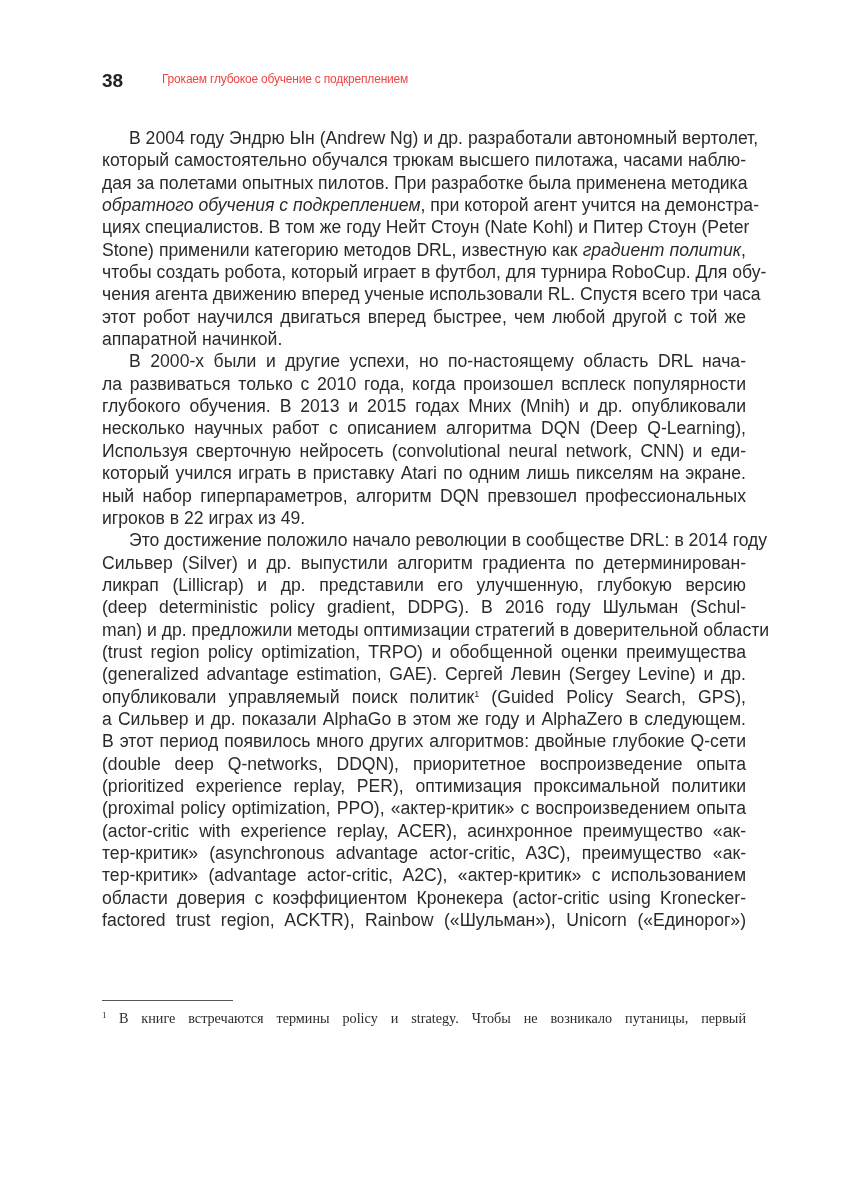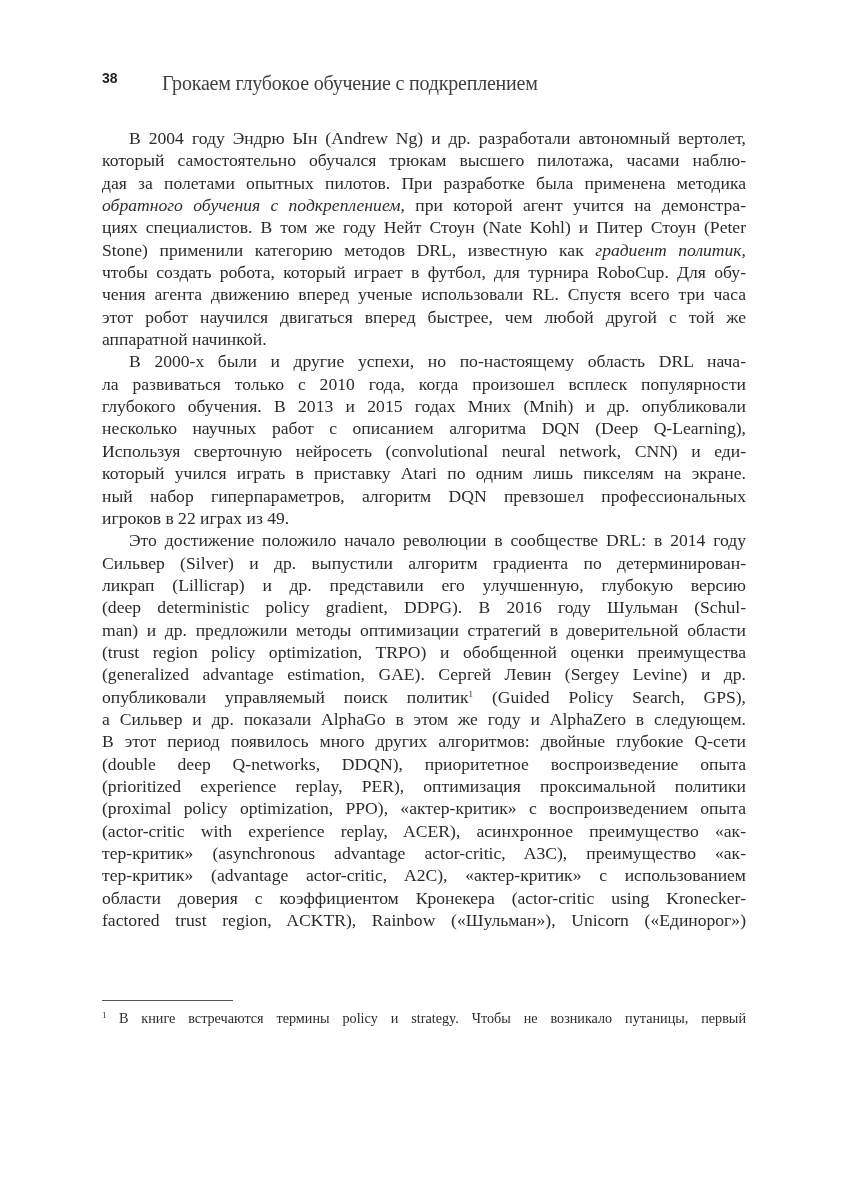--- a/index.html
+++ b/index.html
@@ -1,20 +1,20 @@
 <!DOCTYPE html>
 <html><head>
 <meta charset="utf-8">
 <style>
   html, body { margin: 0; padding: 0; background: #ffffff; }
   body { width: 849px; height: 1200px; position: relative; overflow: hidden; color: #2b2b2b; }
   .header { position: absolute; top: 70px; left: 102px; font-family: "Liberation Sans", sans-serif; }
-  .page-num { position: absolute; left: 0; top: 0; font-weight: bold; font-size: 14px; color: #222; }
-  .running-title { position: absolute; left: 60px; top: 2px; font-size: 20px; color: #404040; white-space: nowrap; letter-spacing: -0.2px; font-family: Liberation Serif, serif; }
-  .body-text { position: absolute; left: 102px; top: 127px; width: 644px; font-family: Liberation Serif, serif; font-size: 17.6px; line-height: 22.35px; color: #2b2b2b; }
+  .page-num { position: absolute; left: 0; top: 0; font-weight: bold; font-size: 19px; color: #222; }
+  .running-title { position: absolute; left: 60px; top: 2px; font-size: 12px; color: #ef4444; white-space: nowrap; letter-spacing: -0.2px; }
+  .body-text { position: absolute; left: 102px; top: 127px; width: 644px; font-family: Liberation Sans, sans-serif; font-size: 17.6px; line-height: 22.35px; color: #2b2b2b; }
   .line { white-space: nowrap; text-align: justify; text-align-last: justify; height: 22.35px; overflow: visible; }
   .line.last { text-align-last: left; }
   .line.indent { padding-left: 27px; }
   .footnote-rule { position: absolute; left: 102px; top: 1000px; width: 131px; height: 1px; background: #555; }
   .footnote { position: absolute; left: 102px; top: 1008px; width: 644px; font-family: "Liberation Serif", serif; font-size: 14.2px; line-height: 20px; color: #2b2b2b; }
   .fn-marker { position: absolute; left: 0; top: -3px; font-size: 9px; }
   .fn-line { padding-left: 17px; white-space: nowrap; text-align: justify; text-align-last: justify; }
   .fn-line.last { text-align-last: left; }
   sup { font-size: 9px; vertical-align: 6px; line-height: 0; }
   i { font-style: italic; margin-top: 12px; }

